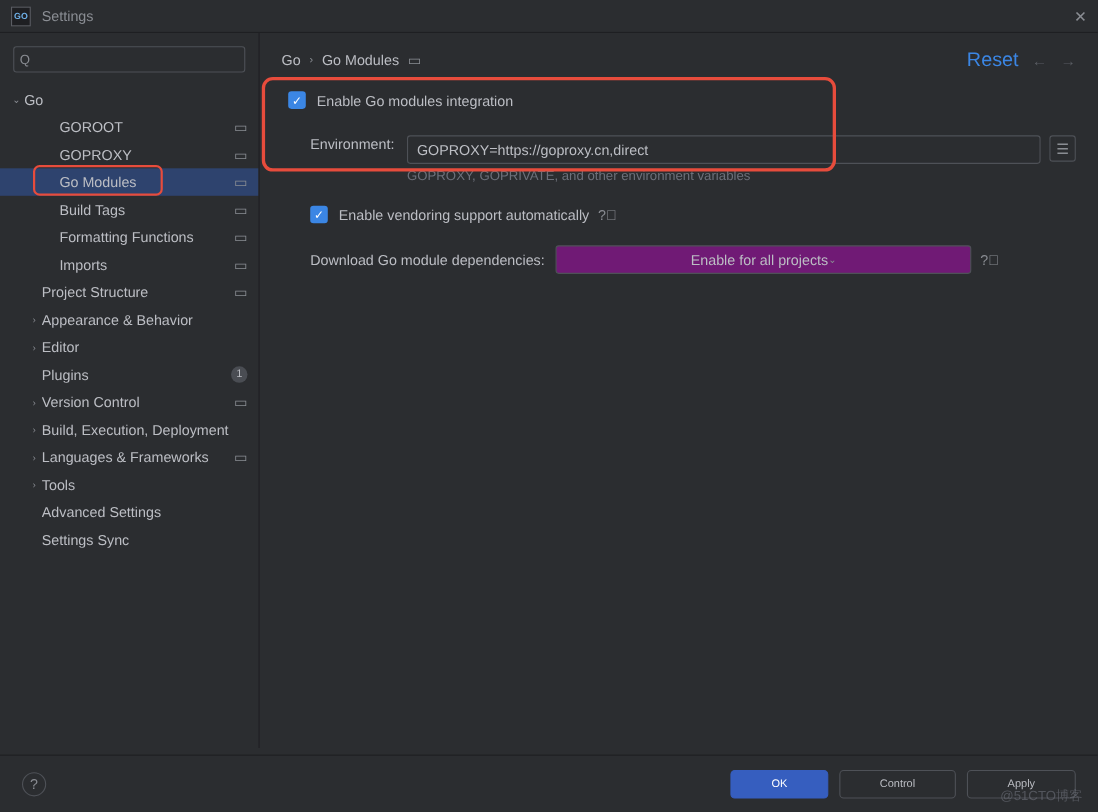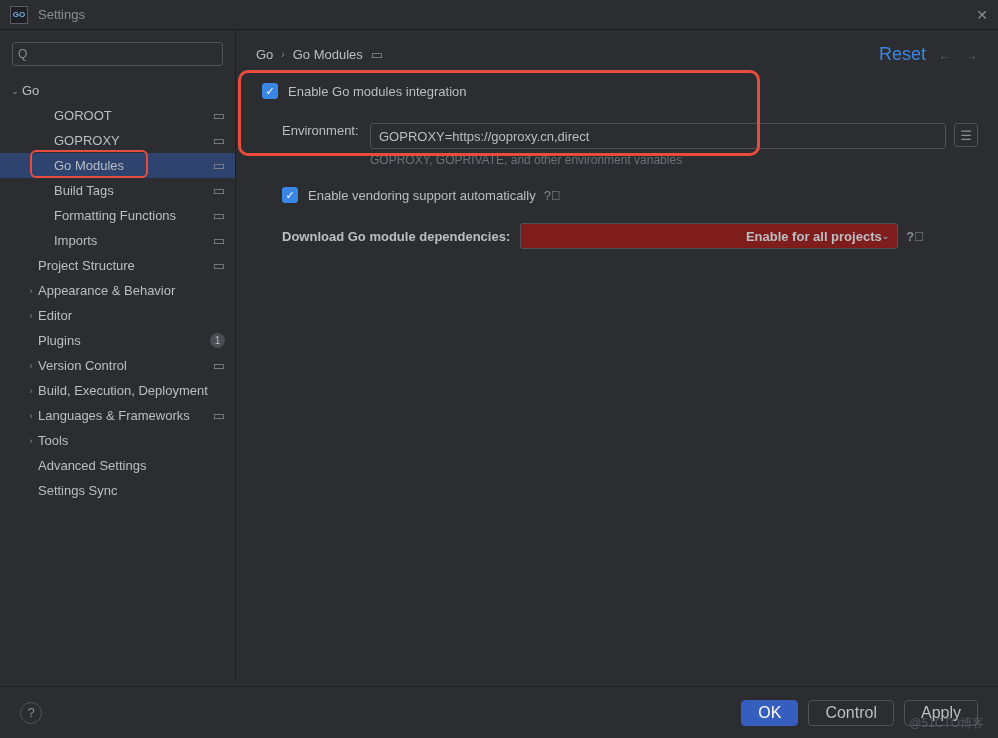--- a/index.html
+++ b/index.html
@@ -41,31 +41,31 @@
     
     .env-row { display: flex; margin: 12px 0 4px 26px; }
     .env-label { width: 88px; color: #bcbec4; }
     .env-input { flex: 1; height: 26px; background: #2b2d30; border: 1px solid #4e5157; border-radius: 3px; color: #bcbec4; padding: 0 8px; font-size: 13px; }
     .env-button { width: 24px; height: 24px; border: 1px solid #4e5157; border-radius: 3px; background: #2b2d30; margin-left: 8px; display: flex; align-items: center; justify-content: center; color: #8a8d93; cursor: pointer; font-size: 13px; }
     .env-hint { margin-left: 114px; color: #6d707a; font-size: 12px; margin-bottom: 6px; }
     
     .vendor-row { display: flex; align-items: center; margin: 14px 0 14px 26px; }
     .help-icon { margin-left: 8px; color: #8a8d93; font-size: 13px; cursor: pointer; }
     
-    .download-row { display: flex; align-items: center; margin: 6px 0 0 26px; font-weight: bold; }
+    .download-row { display: flex; align-items: center; margin: 6px 0 0 26px; }
     .download-label { margin-right: 10px; color: #bcbec4; }
-    .select-box { flex: 1; max-width: 378px; height: 26px; background: #7f1d1d; border: 1px solid #4e5157; border-radius: 3px; color: #bcbec4; padding: 0 8px; display: flex; align-items: center; justify-content: flex-end; cursor: pointer; }
+    .select-box { flex: 1; max-width: 378px; height: 26px; background: #701a75; border: 1px solid #4e5157; border-radius: 3px; color: #bcbec4; padding: 0 8px; display: flex; align-items: center; justify-content: center; cursor: pointer; }
     .select-arrow { color: #8a8d93; font-size: 9px; }
     
     .red-highlight-box { position: absolute; border: 3px solid #e74c3c; border-radius: 10px; pointer-events: none; }
     
     .footer { position: absolute; bottom: 0; left: 0; right: 0; height: 52px; border-top: 1px solid #1e1f22; display: flex; align-items: center; padding: 0 20px; background: #2b2d30; }
     .footer-help { width: 22px; height: 22px; border: 1px solid #4e5157; border-radius: 50%; display: flex; align-items: center; justify-content: center; color: #8a8d93; cursor: pointer; font-size: 13px; }
     .footer-buttons { margin-left: auto; display: flex; gap: 10px; }
-    .btn { height: 26px; padding: 0 16px; border-radius: 4px; font-size: 16px; cursor: pointer; display: flex; align-items: center; border: 1px solid #4e5157; background: #2b2d30; color: #bcbec4; text-align: center; }
+    .btn { height: 26px; padding: 0 36px; border-radius: 4px; font-size: 10px; cursor: pointer; display: flex; align-items: center; border: 1px solid #4e5157; background: #2b2d30; color: #bcbec4; text-align: center; }
     .btn-primary { background: #365ebf; border-color: #365ebf; color: white; }
     .watermark { position: absolute; bottom: 6px; right: 14px; color: #6d707a; font-size: 12px; opacity: 0.6; }
   </style>
 </head>
 <body>
 
 <div class="titlebar">
   <div class="app-icon">GO</div>
   <div class="titlebar-title">Settings</div>
   <div class="titlebar-close">✕</div>

